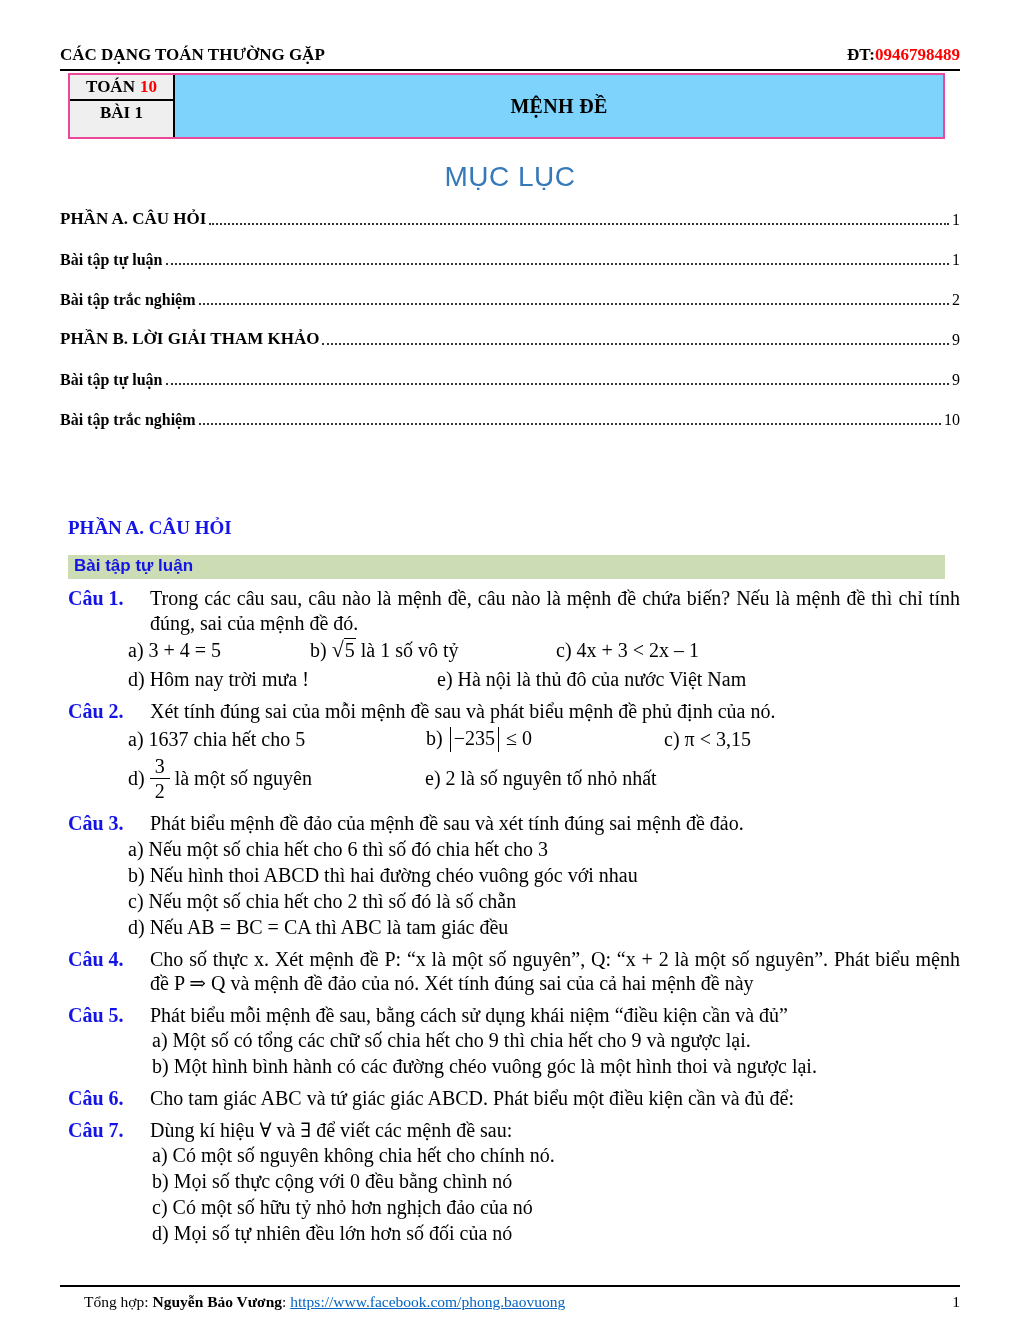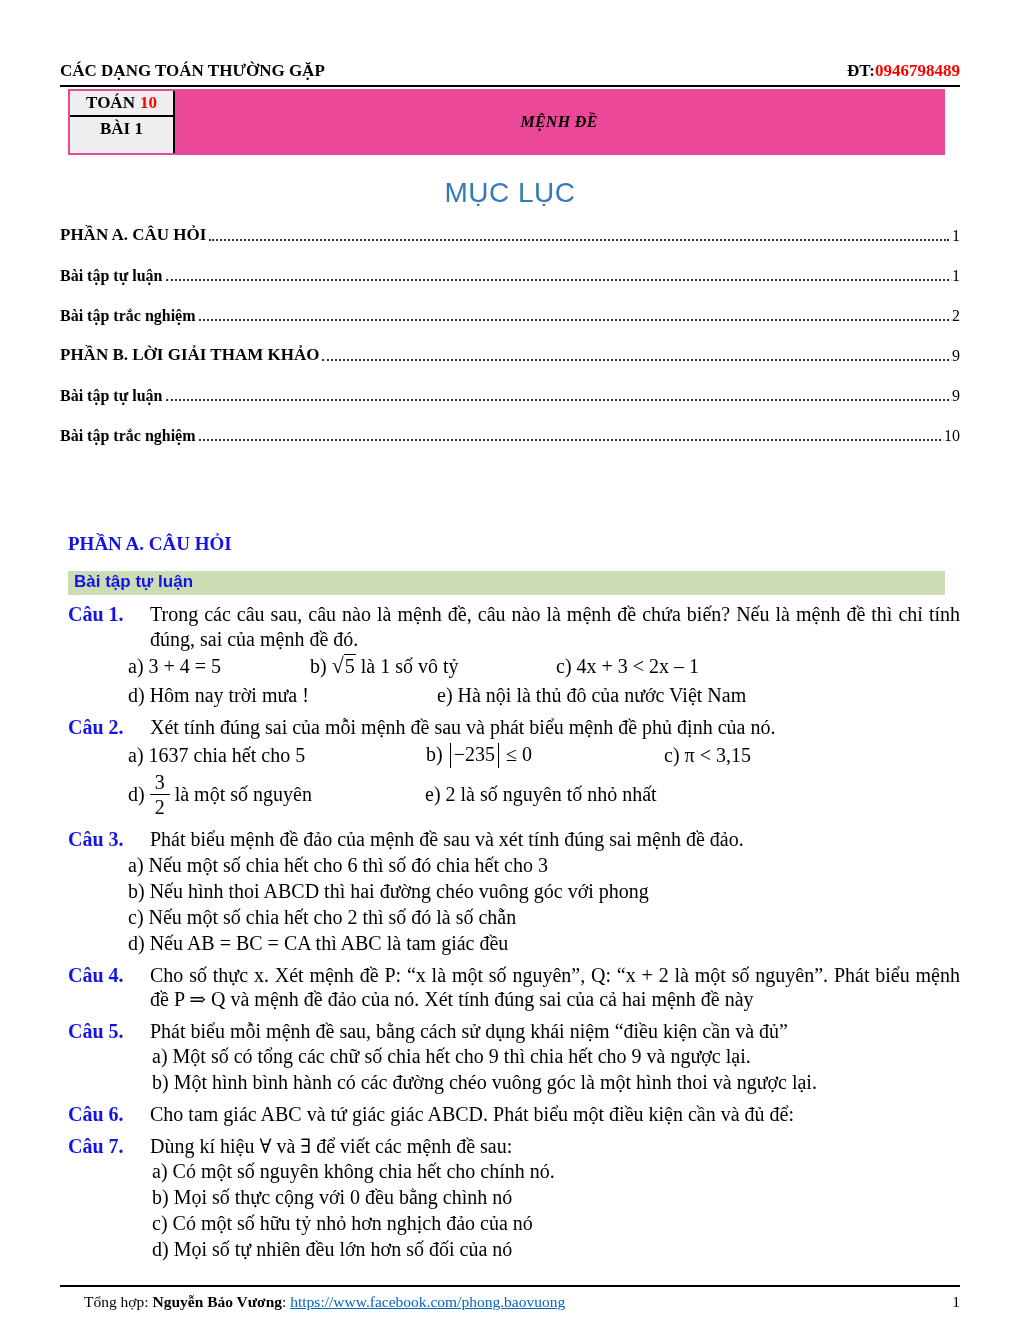--- a/index.html
+++ b/index.html
@@ -2,21 +2,21 @@
 <html><head>
 <meta charset="utf-8">
 <style>
   * { box-sizing: border-box; margin: 0; padding: 0; }
   html,body { width:1024px; height:1325px; }
   body {
     background:#ffffff; color:#000;
     font-family:"Liberation Serif","DejaVu Serif",serif;
     position:relative; overflow:hidden;
   }
-  .page { position:absolute; inset:0; padding:45px 64px 0 60px;margin-top:16px; }
+  .page { position:absolute; inset:0; padding:45px 64px 0 60px; }
 
   
   .doc-header{
     display:flex; justify-content:space-between; align-items:flex-end;
     font-weight:bold; font-size:17px;
     border-bottom:2px solid #000; padding-bottom:4px;
   }
   .phone-number{ color:#ff0000; }
 
   
@@ -31,22 +31,22 @@
     border-right:2px solid #000; border-bottom:2px solid #000;
     display:flex; align-items:center; justify-content:center; font-size:17px; gap:5px;
   }
   .grade-red{ color:#ff0000; }
   .cell-lesson{
     grid-column:1; grid-row:2; background:#efefef;
     border-right:2px solid #000;
     display:flex; justify-content:center; align-items:flex-start; padding-top:2px; font-size:17px;
   }
   .cell-topic{
-    grid-column:2; grid-row:1 / 3; background:#ec4899;
-    display:flex; align-items:center; justify-content:center; font-size:16px; letter-spacing:.3px;font-style:italic;
+    grid-column:2; grid-row:1 / 3; background:#7dd3fc;
+    display:flex; align-items:center; justify-content:center; font-size:20px; letter-spacing:.3px;
   }
 
   
   .toc-title{
     margin-top:22px; text-align:center;
     font-family:"Liberation Sans","DejaVu Sans",sans-serif;
     font-weight:400; font-size:28px; color:#3579b8; letter-spacing:.5px;
   }
   .toc{ margin-top:12px; }
   .toc-row{
@@ -194,21 +194,21 @@
             <span> là một số nguyên</span>
           </span>
           <span class="col">e) 2 là số nguyên tố nhỏ nhất</span>
       </div>
     </div>
 
     <div class="q">
       <span class="q-label">Câu 3.</span>
       <div class="q-text">Phát biểu mệnh đề đảo của mệnh đề sau và xét tính đúng sai mệnh đề đảo.</div>
       <div class="opt-row ind-a">a) Nếu một số chia hết cho 6 thì số đó chia hết cho 3</div>
-      <div class="opt-row ind-a">b) Nếu hình thoi ABCD thì hai đường chéo vuông góc với phong</div>
+      <div class="opt-row ind-a">b) Nếu hình thoi ABCD thì hai đường chéo vuông góc với nhau</div>
       <div class="opt-row ind-a">c) Nếu một số chia hết cho 2 thì số đó là số chẵn</div>
       <div class="opt-row ind-a">d) Nếu AB = BC = CA thì ABC là tam giác đều</div>
     </div>
 
     <div class="q">
       <span class="q-label">Câu 4.</span>
       <div class="q-text">Cho số thực x. Xét mệnh đề P: “x là một số nguyên”, Q: “x + 2 là một số nguyên”. Phát biểu mệnh đề P ⇒ Q và mệnh đề đảo của nó. Xét tính đúng sai của cả hai mệnh đề này</div>
     </div>
 
     <div class="q">

